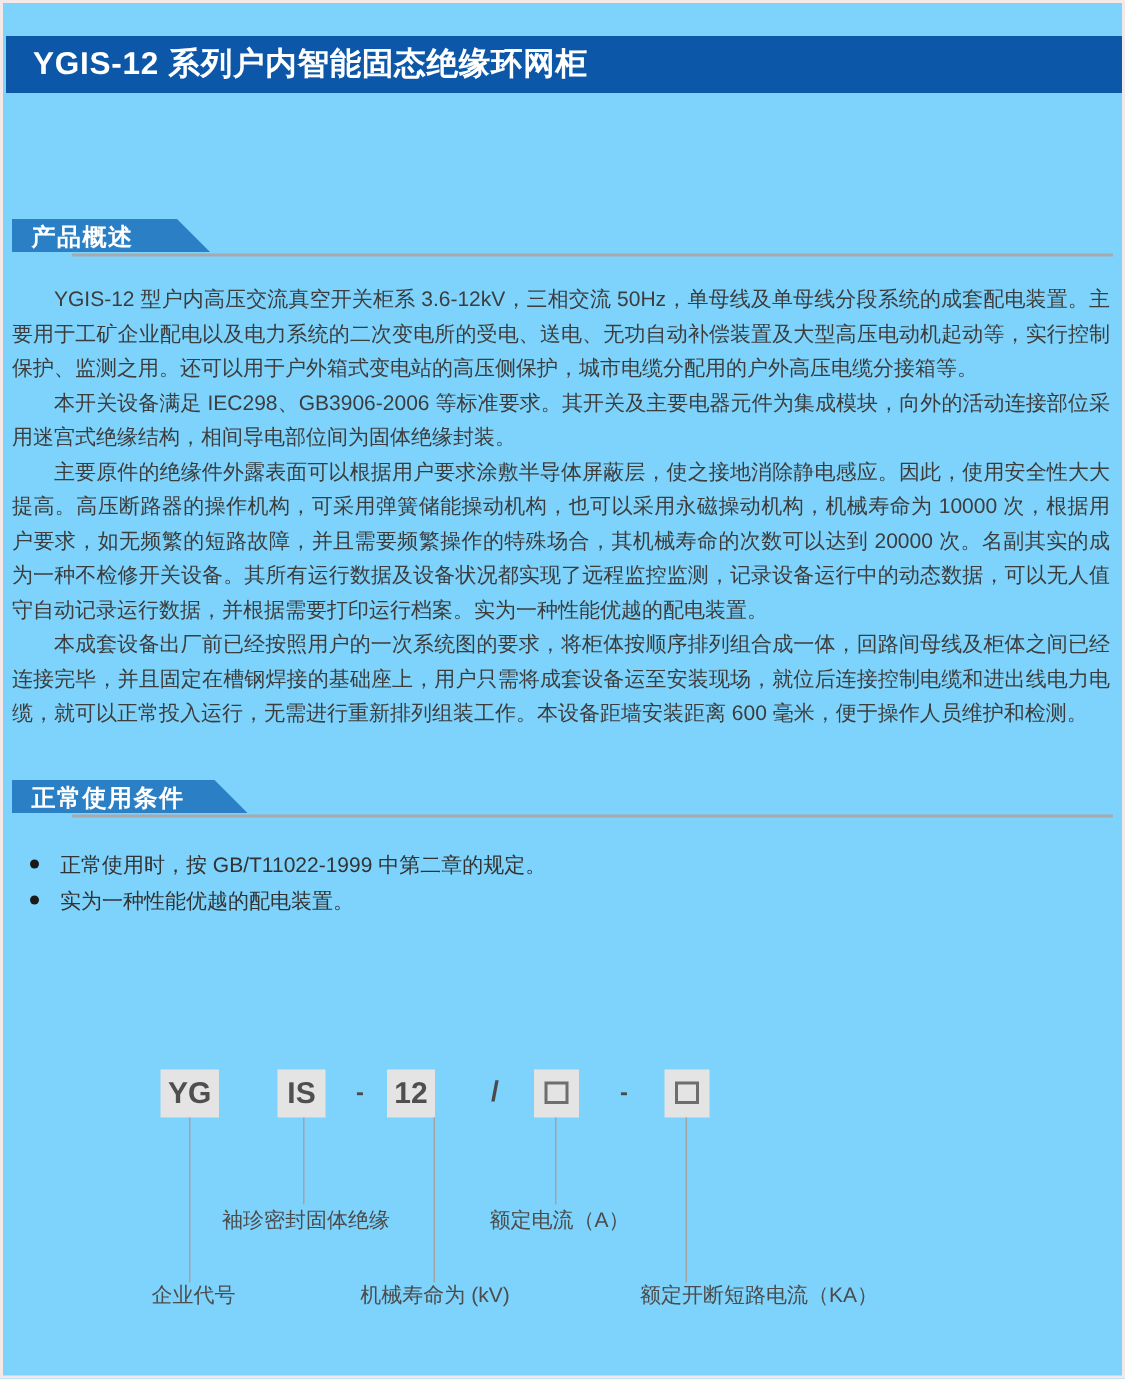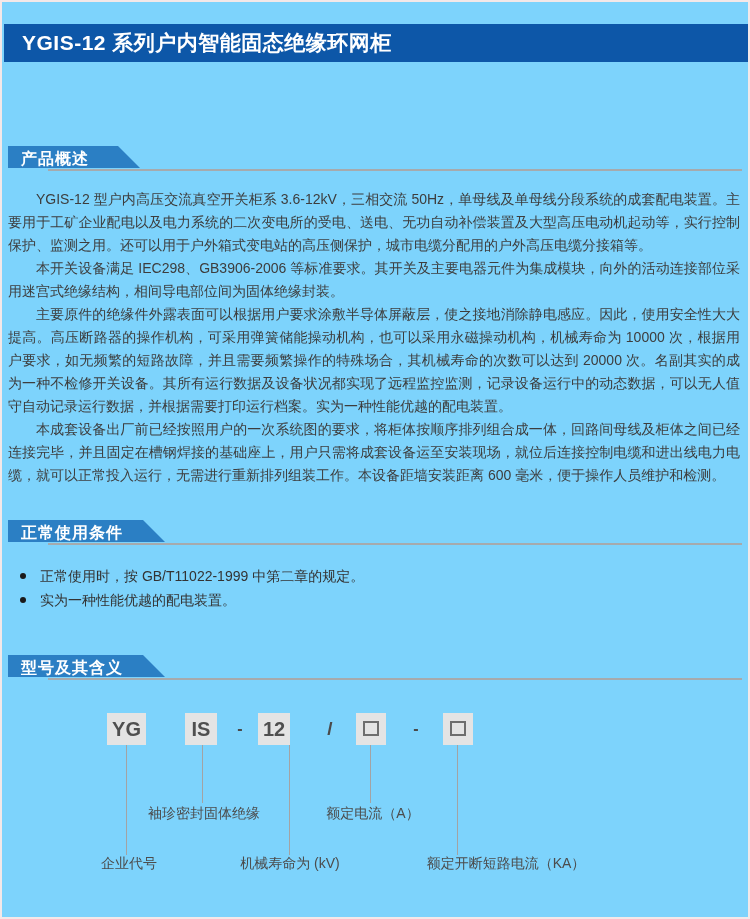--- a/index.html
+++ b/index.html
@@ -115,24 +115,20 @@
     <div class="bullet-row">
       <span class="dot"></span>
       <span class="btxt">正常使用时，按 GB/T11022-1999 中第二章的规定。</span>
     </div>
     <div class="bullet-row">
       <span class="dot"></span>
       <span class="btxt">实为一种性能优越的配电装置。</span>
     </div>
   </div>
 
-  <div class="section-header" style="top:653px;">
-    <div class="rule"></div>
-    <div class="flag">型号及其含义</div>
-  </div>
 
   <div class="diagram">
 
     <div class="mbox" style="left:105px;width:39px;">YG</div>
     <div class="mbox" style="left:183px;width:32px;">IS</div>
     <div class="msep" style="left:228px;">-</div>
     <div class="mbox" style="left:256px;width:32px;">12</div>
     <div class="msep slash" style="left:318px;">/</div>
     <div class="mbox" style="left:354px;width:30px;">
       <div class="square"></div>

